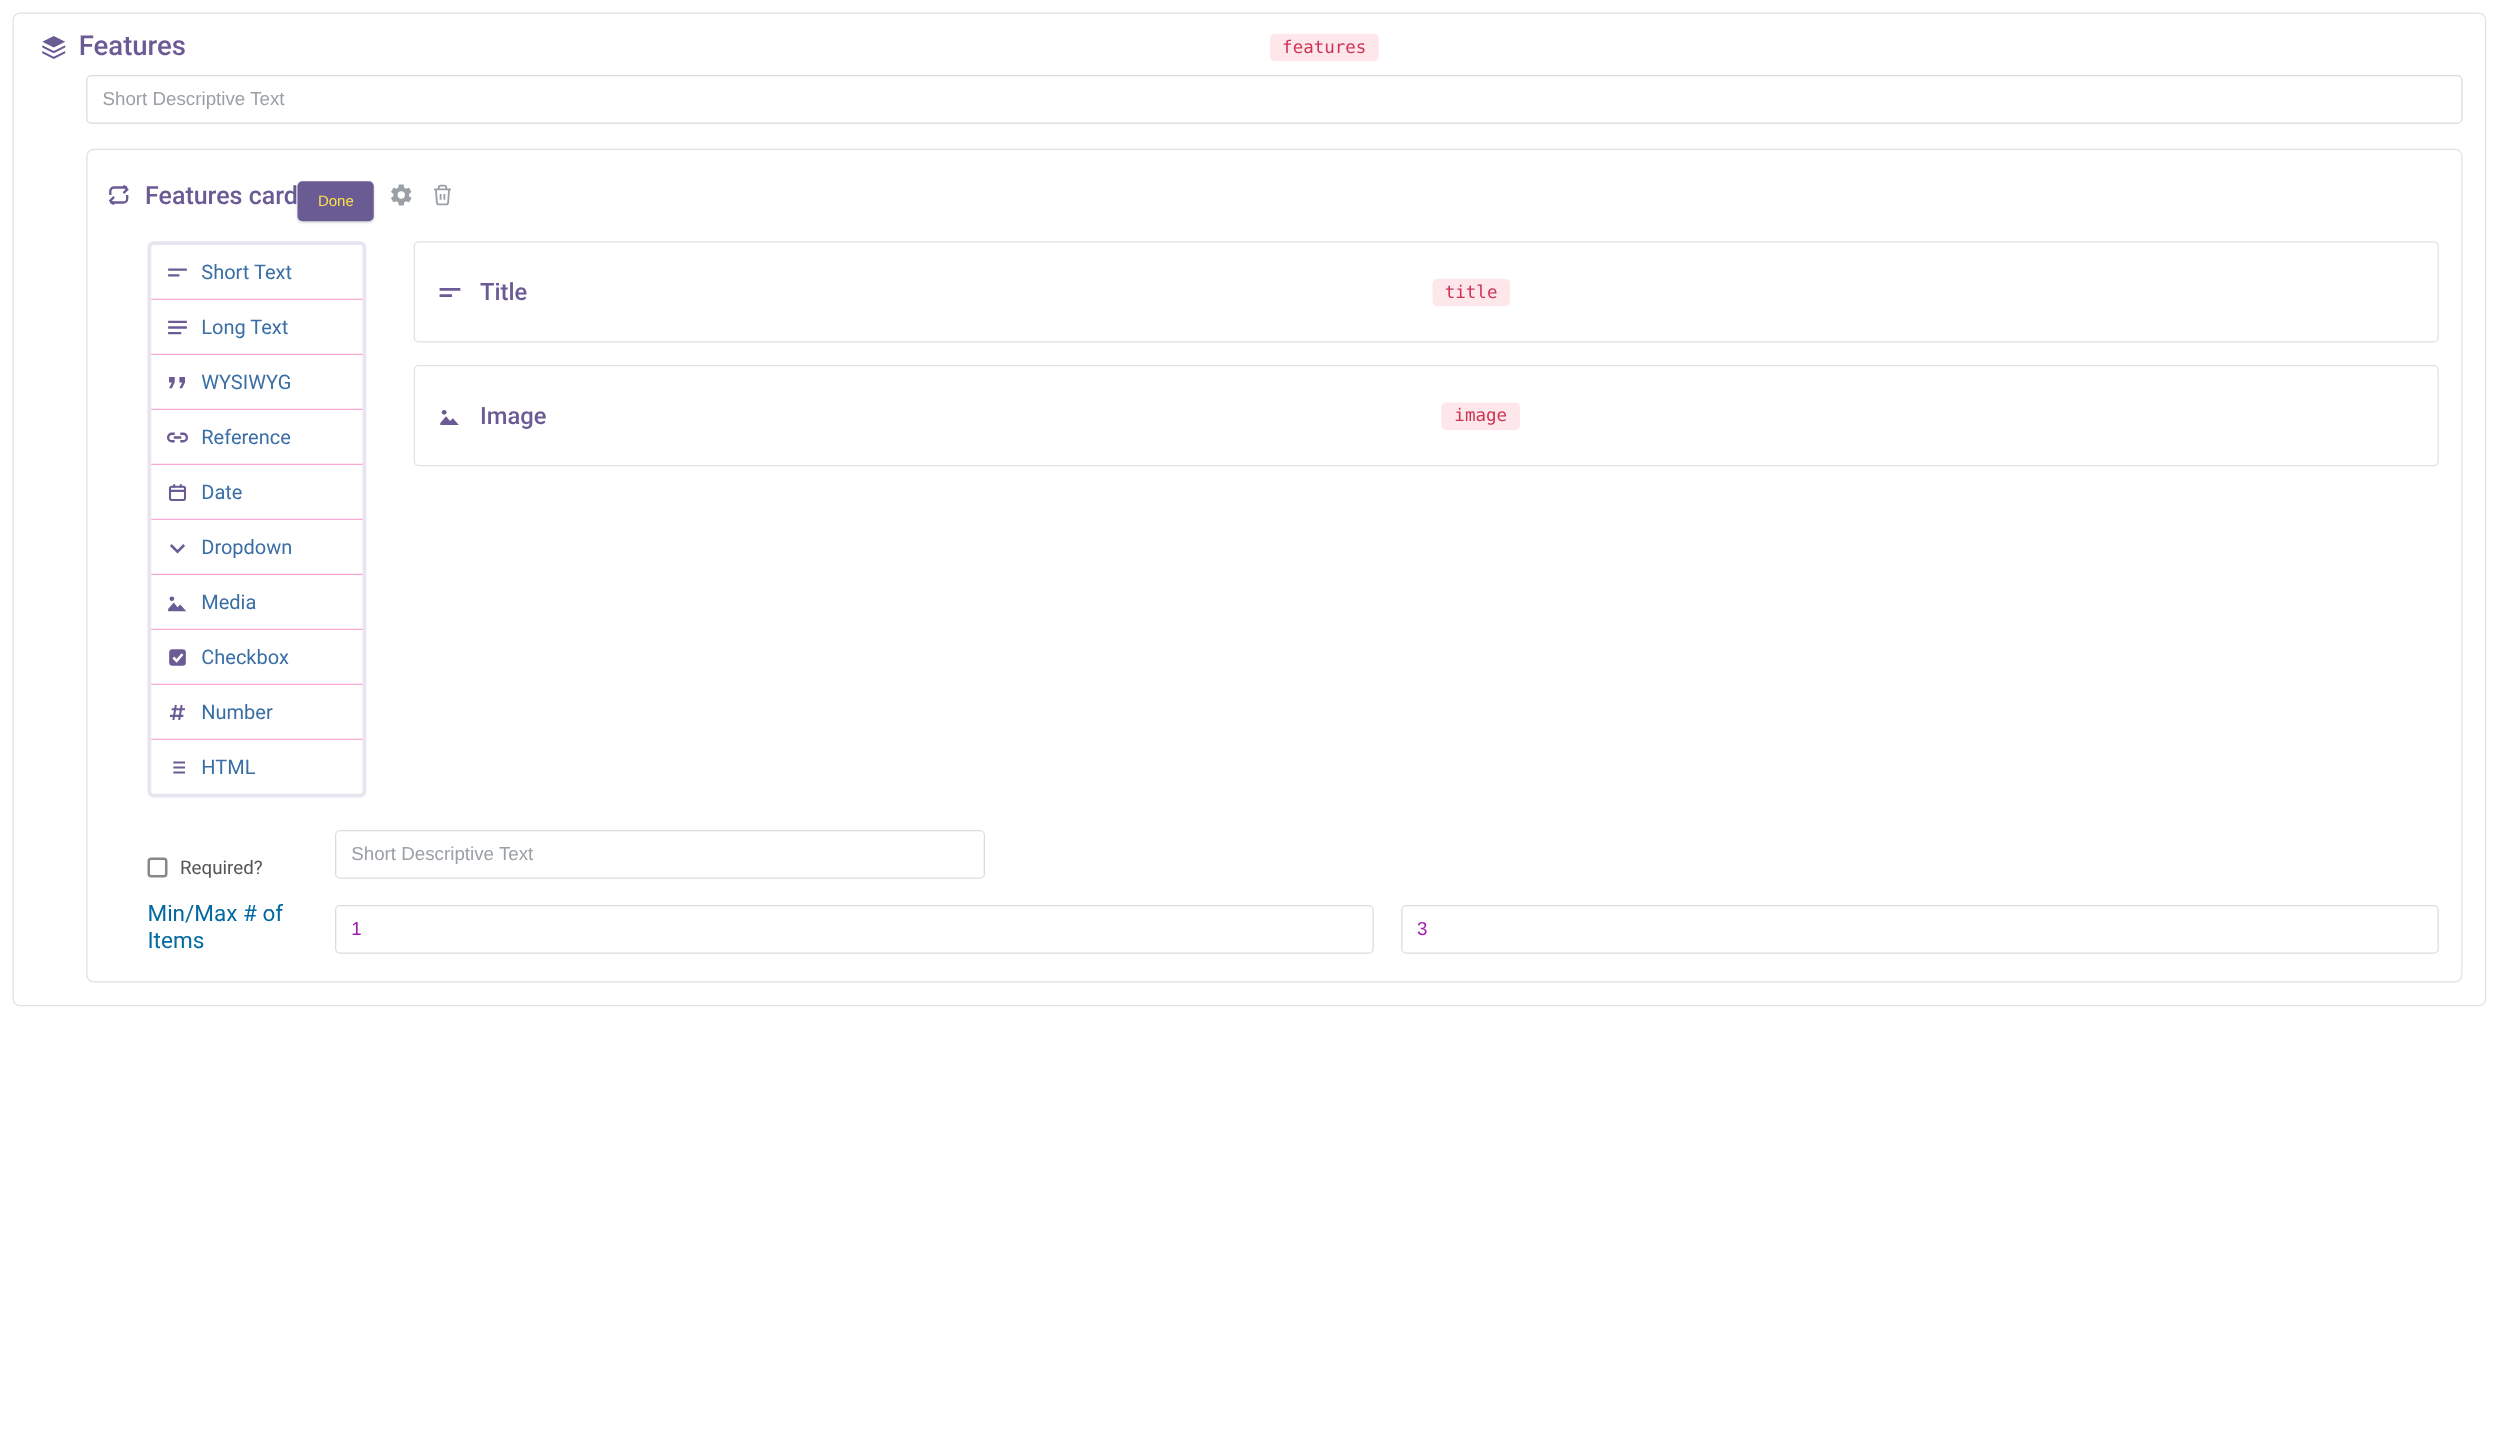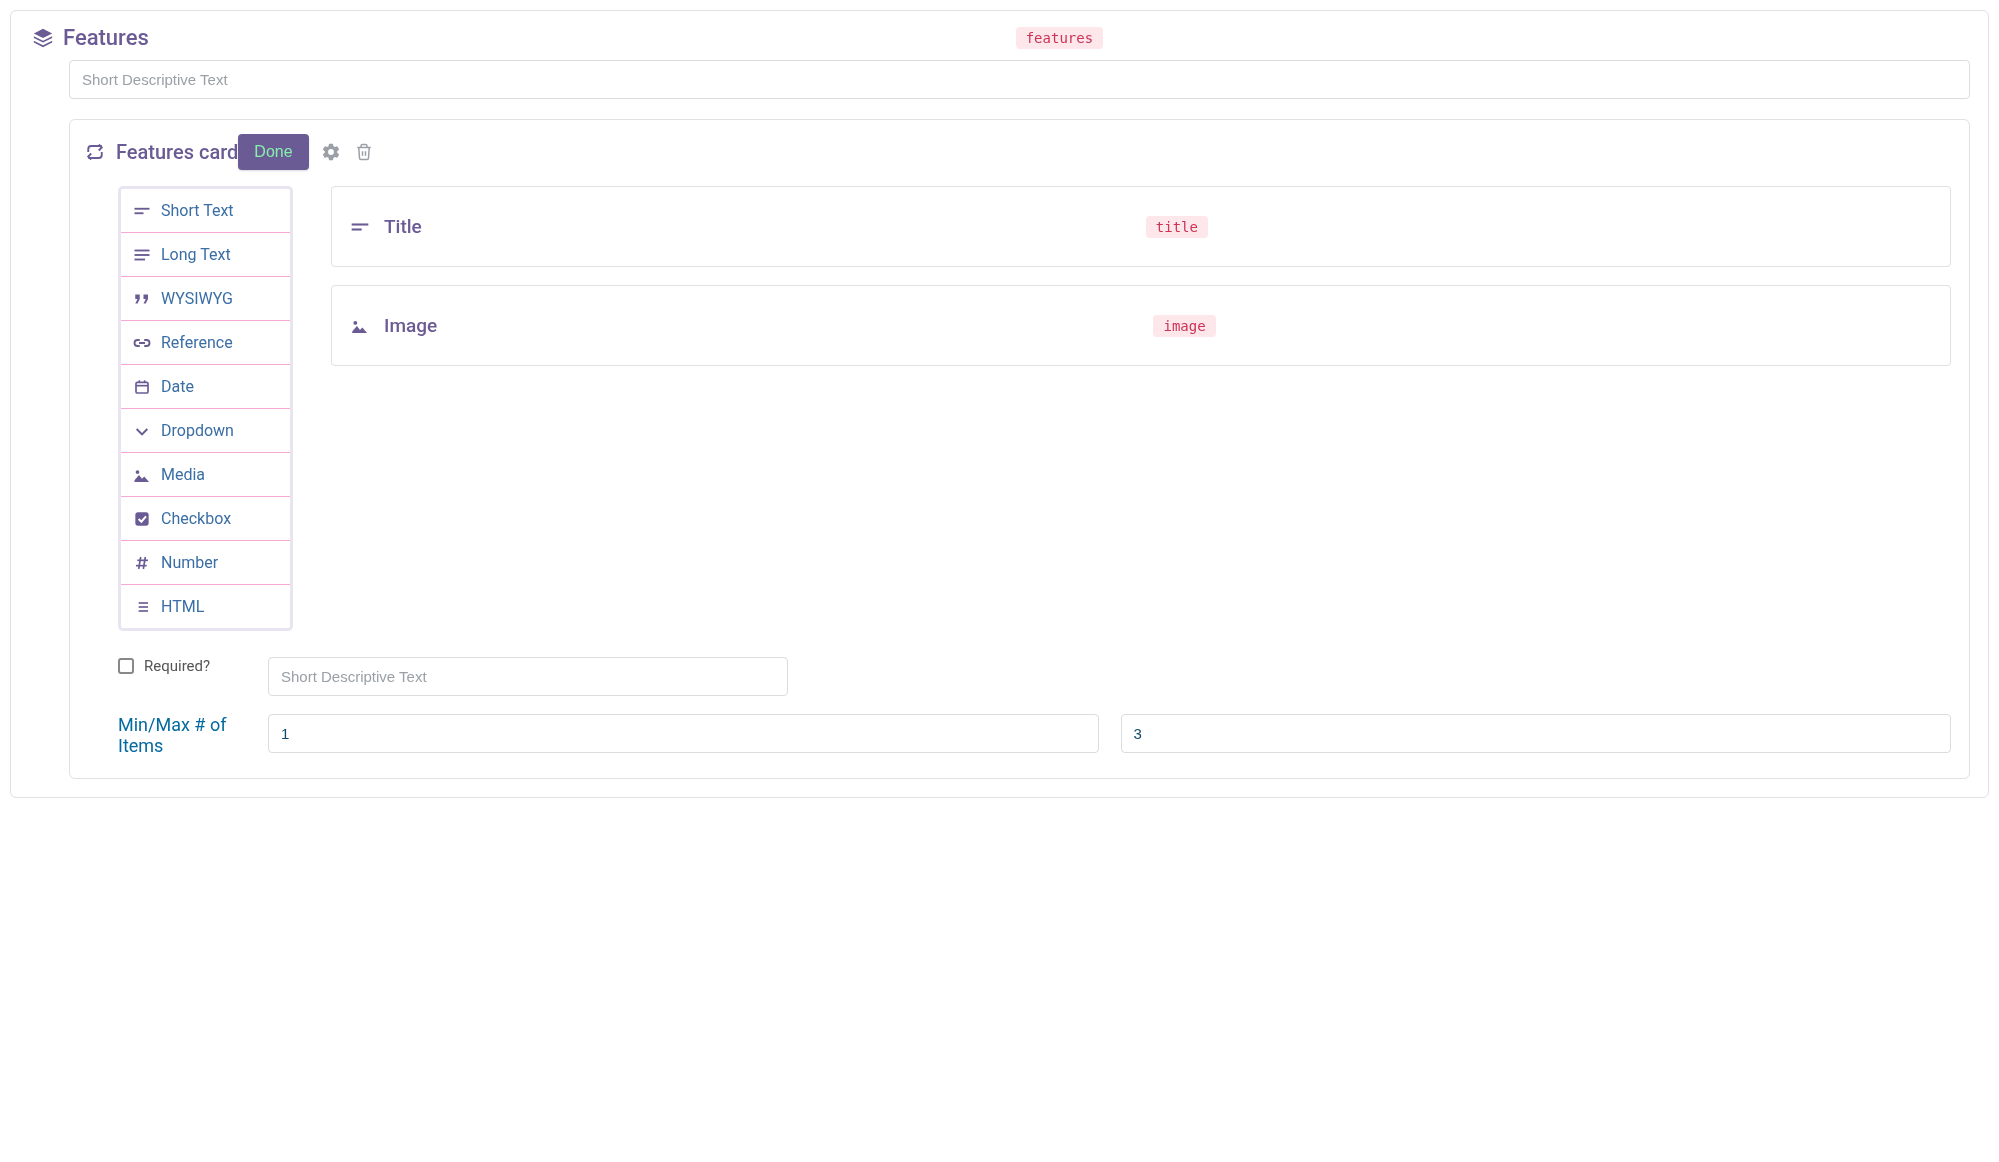--- a/index.html
+++ b/index.html
@@ -47,21 +47,21 @@
 }
 .panel-body {
   padding: 0 18px 18px 58px;
 }
 .text-input {
   width: 100%;
   border: 1px solid #dcdce0;
   border-radius: 4px;
   padding: 10px 12px;
   font-size: 15px;
-  color: #0c4a6e;
+  color: #a21caf;
 }
 .text-input::placeholder { color: #9aa0a6; }
 .inner-panel {
   border: 1px solid #e0e0e5;
   border-radius: 6px;
   margin-top: 20px;
 }
 .inner-header {
   display: flex;
   align-items: center;
@@ -84,27 +84,28 @@
   display: flex;
   justify-content: center;
 }
 .inner-header .actions {
   display: flex;
   align-items: center;
   gap: 10px;
 }
 .done-btn {
   background: #6b5b95;
-  color: #86efac;
+  color: #fde047;
   border: none;
   padding: 9px 16px;
   border-radius: 4px;
-  font-size: 16px;
+  font-size: 12px;
   cursor: pointer;
   box-shadow: 0 1px 2px rgba(0,0,0,0.15);
+  margin-top: 11px;
 }
 .icon-btn {
   background: none;
   border: none;
   color: #9aa0a6;
   cursor: pointer;
   padding: 2px;
   display: flex;
   align-items: center;
 }
@@ -165,21 +166,21 @@
 .field-row .badge-wrap {
   flex: 1;
   display: flex;
   justify-content: center;
 }
 .settings-area {
   padding: 14px 18px 22px 48px;
 }
 .settings-row {
   display: flex;
-  align-items: flex-start;
+  align-items: flex-end;
   margin-bottom: 18px;
 }
 .settings-row:last-child { margin-bottom: 0; }
 .req-box {
   display: flex;
   align-items: center;
   gap: 10px;
   width: 150px;
   color: #555;
   font-size: 15px;

